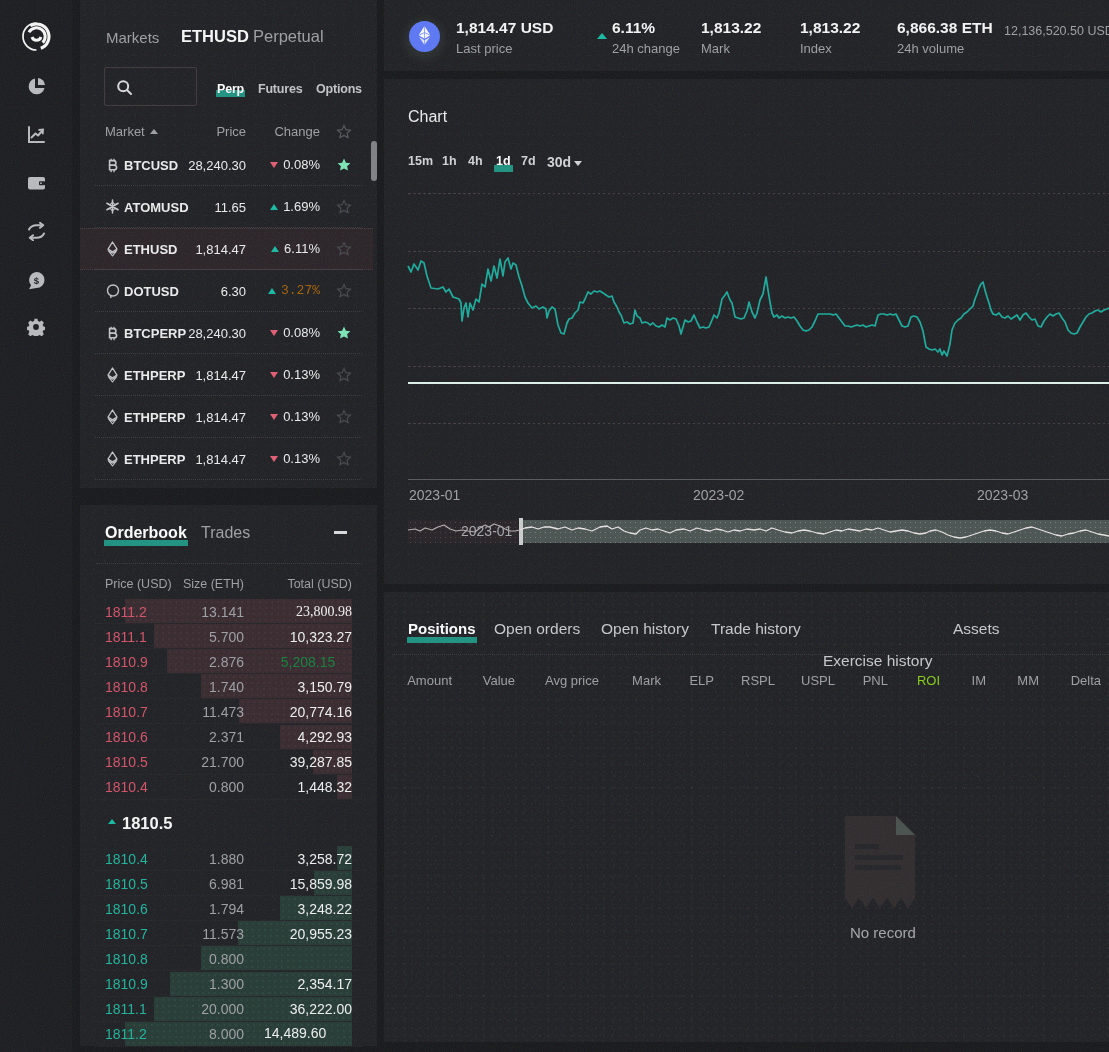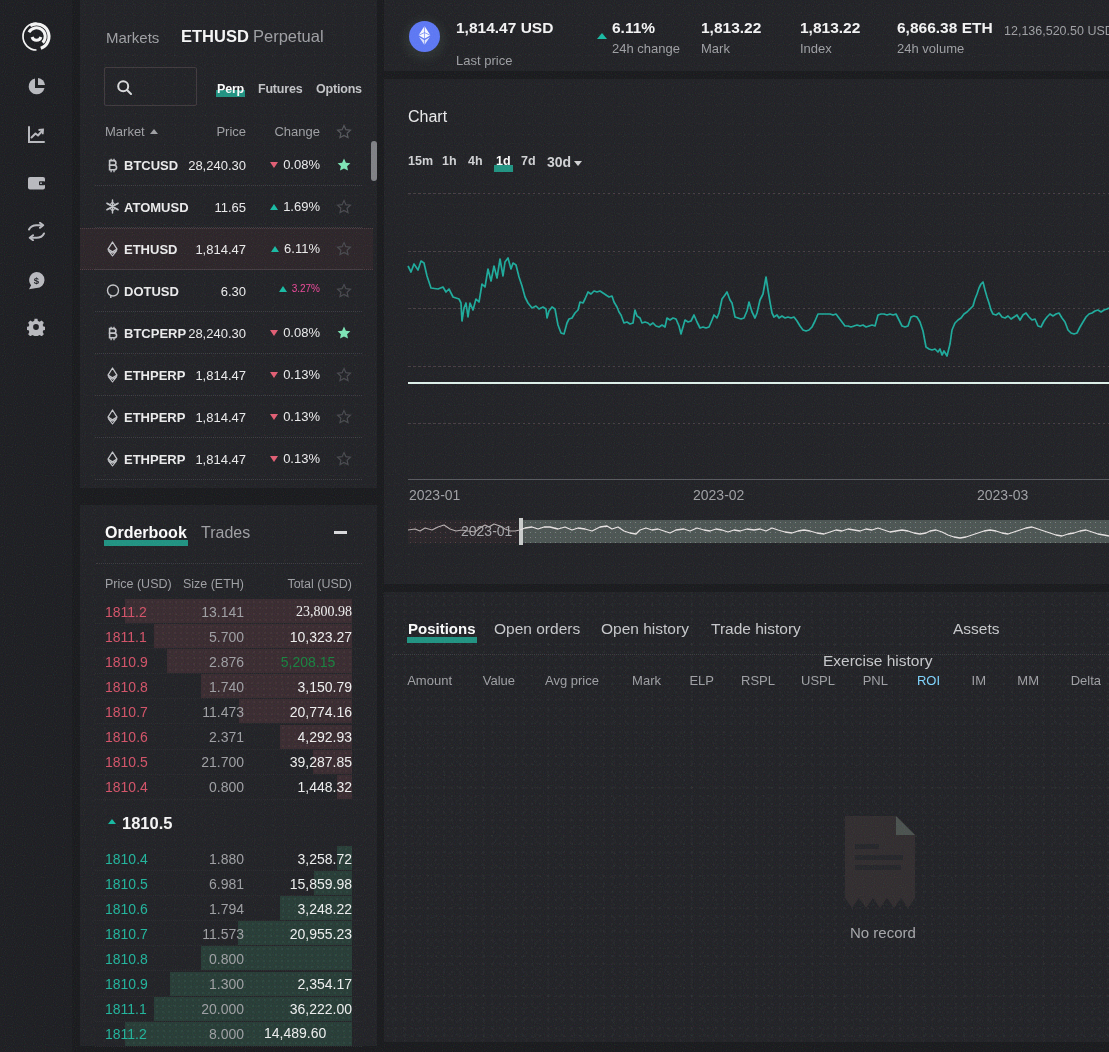--- a/index.html
+++ b/index.html
@@ -138,21 +138,21 @@
       <g fill="none" stroke="#c2c3c7">
 <circle cx="7" cy="7.5" r="5.5" stroke-width="1.4"></circle>
 <path d="M4.8 11.8 V14.9" stroke-width="1.4"></path>
       </g>
     </svg>
   </div>
 <div class="abs b" style="left:124px;top:283.5px;font-size:13px;color:#e9e9ea;">DOTUSD</div>
 <div class="abs" style="left:166px;top:283.5px;width:80px;text-align:right;font-size:13px;color:#e9e9ea;">6.30</div>
 <div class="abs" style="left:200px;top:283px;width:120px;display:flex;justify-content:flex-end;align-items:center;gap:5px;">
     <span class="up" style="border-left-width:4.5px;border-right-width:4.5px;"></span>
-    <span style="font-size:10px;color:#ec4899;">3.27%</span>
+    <span style="font-size:13px;color:#a16207;font-family:Liberation Mono, monospace;">3.27%</span>
   </div>
 <svg class="abs" style="left:336px;top:283px;" width="16" height="16" viewBox="0 0 16 16">
     <path d="M8 1.6 L9.9 5.7 L14.4 6.2 L11.1 9.2 L12 13.6 L8 11.4 L4 13.6 L4.9 9.2 L1.6 6.2 L6.1 5.7 Z" fill="none" stroke="#47484d" stroke-width="1.2"></path>
   </svg>
 <div class="abs" style="left:95px;top:353px;width:267px;border-top:1px dotted #3a3a3f;"></div>
 <div class="abs" style="left:105px;top:325px;width:15px;height:16px;display:flex;justify-content:center;">
     <svg width="12" height="15" viewBox="0 0 12 15" style="margin-top:1px;">
       <g stroke="#c2c3c7" fill="none" stroke-width="1.6">
 <path d="M2.6 2.6 h4.0 a2.3 2.3 0 0 1 0 4.6 h-4.0 Z"></path>
         <path d="M2.6 7.2 h4.7 a2.3 2.3 0 0 1 0 4.6 h-4.7 Z"></path>
@@ -228,21 +228,21 @@
 <div class="abs" style="left:409px;top:21px;width:31px;height:31px;border-radius:50%;background:#5b76f3;box-shadow:0 3px 9px 5px rgba(110,140,120,0.14);"></div>
 <svg class="abs" style="left:418px;top:26px;" width="13" height="19" viewBox="0 0 13 19">
 <g fill="#fdfdfd">
       <path d="M6.5 0 L12.4 9.3 L6.5 12.8 L0.6 9.3 Z" opacity="0.95"></path>
       <path d="M6.5 14.2 L11.9 11 L6.5 19 L1.1 11 Z" opacity="0.8"></path>
     </g>
 <path d="M6.5 0 L6.5 19" stroke="#5b76f3" stroke-width="0.6"></path>
     <path d="M0.6 9.3 L6.5 6.6 L12.4 9.3" fill="none" stroke="#5b76f3" stroke-width="0.7"></path>
 </svg>
 <div class="abs" style="left:456px;top:19px;white-space:nowrap;"><span style="font-size:15.5px;font-weight:bold;color:#f2f2f3;">1,814.47 USD</span></div>
-<div class="abs" style="left:456px;top:41px;font-size:13px;color:#9d9ea2;margin-top:12px;">Last price</div>
+<div class="abs" style="left:456px;top:41px;font-size:13px;color:#9d9ea2;">Last price</div>
 <div class="abs" style="left:597px;top:25px;"><span class="up"></span></div>
 <div class="abs" style="left:612px;top:19px;white-space:nowrap;"><span style="font-size:15.5px;font-weight:bold;color:#f2f2f3;">6.11%</span></div>
 <div class="abs" style="left:612px;top:41px;font-size:13px;color:#9d9ea2;">24h change</div>
 <div class="abs" style="left:701px;top:19px;white-space:nowrap;"><span style="font-size:15.5px;font-weight:bold;color:#f2f2f3;">1,813.22</span></div>
 <div class="abs" style="left:701px;top:41px;font-size:13px;color:#9d9ea2;">Mark</div>
 <div class="abs" style="left:800px;top:19px;white-space:nowrap;"><span style="font-size:15.5px;font-weight:bold;color:#f2f2f3;">1,813.22</span></div>
 <div class="abs" style="left:800px;top:41px;font-size:13px;color:#9d9ea2;">Index</div>
 <div class="abs" style="left:897px;top:19px;white-space:nowrap;"><span style="font-size:15.5px;font-weight:bold;color:#f2f2f3;">6,866.38 ETH</span></div>
 <div class="abs" style="left:897px;top:41px;font-size:13px;color:#9d9ea2;">24h volume</div>
 <div class="abs" style="left:1004px;top:24px;font-size:12.5px;color:#9d9ea2;white-space:nowrap;">12,136,520.50 USD</div>
@@ -378,21 +378,21 @@
 <div class="abs" style="left:953px;top:620px;font-size:15.5px;color:#c5c6c9;font-weight:normal;">Assets</div>
 <div class="abs" style="left:392px;top:654px;width:717px;border-top:1px dotted #39393d;"></div>
 <div class="abs" style="left:342px;top:673px;width:110px;text-align:right;font-size:13px;color:#9d9ea2;">Amount</div>
 <div class="abs" style="left:405px;top:673px;width:110px;text-align:right;font-size:13px;color:#9d9ea2;">Value</div>
 <div class="abs" style="left:489px;top:673px;width:110px;text-align:right;font-size:13px;color:#9d9ea2;">Avg price</div>
 <div class="abs" style="left:551px;top:673px;width:110px;text-align:right;font-size:13px;color:#9d9ea2;">Mark</div>
 <div class="abs" style="left:604px;top:673px;width:110px;text-align:right;font-size:13px;color:#9d9ea2;">ELP</div>
 <div class="abs" style="left:665px;top:673px;width:110px;text-align:right;font-size:13px;color:#9d9ea2;">RSPL</div>
 <div class="abs" style="left:725px;top:673px;width:110px;text-align:right;font-size:13px;color:#9d9ea2;">USPL</div>
 <div class="abs" style="left:778px;top:673px;width:110px;text-align:right;font-size:13px;color:#9d9ea2;">PNL</div>
-<div class="abs" style="left:830px;top:673px;width:110px;text-align:right;font-size:13px;color:#7dd3fc;">ROI</div>
+<div class="abs" style="left:830px;top:673px;width:110px;text-align:right;font-size:13px;color:#84cc16;">ROI</div>
 <div class="abs" style="left:876px;top:673px;width:110px;text-align:right;font-size:13px;color:#9d9ea2;">IM</div>
 <div class="abs" style="left:929px;top:673px;width:110px;text-align:right;font-size:13px;color:#9d9ea2;">MM</div>
 <div class="abs" style="left:991px;top:673px;width:110px;text-align:right;font-size:13px;color:#9d9ea2;">Delta</div>
 <svg class="abs" style="left:845px;top:816px;" width="70" height="92" viewBox="0 0 70 92">
 <path d="M0 0 H51 L70 19 V82 L63 92 L56 82 L49 92 L42 82 L35 92 L28 82 L21 92 L14 82 L7 92 L0 82 Z" fill="#2f2b2d"></path>
 <path d="M51 0 L70 19 H51 Z" fill="#49504d"></path>
 <rect x="10" y="28" width="24" height="5" fill="#232428"></rect>
 <rect x="10" y="39" width="48" height="5" fill="#232428"></rect>
 <rect x="10" y="49" width="46" height="5" fill="#232428"></rect>
 </svg>

